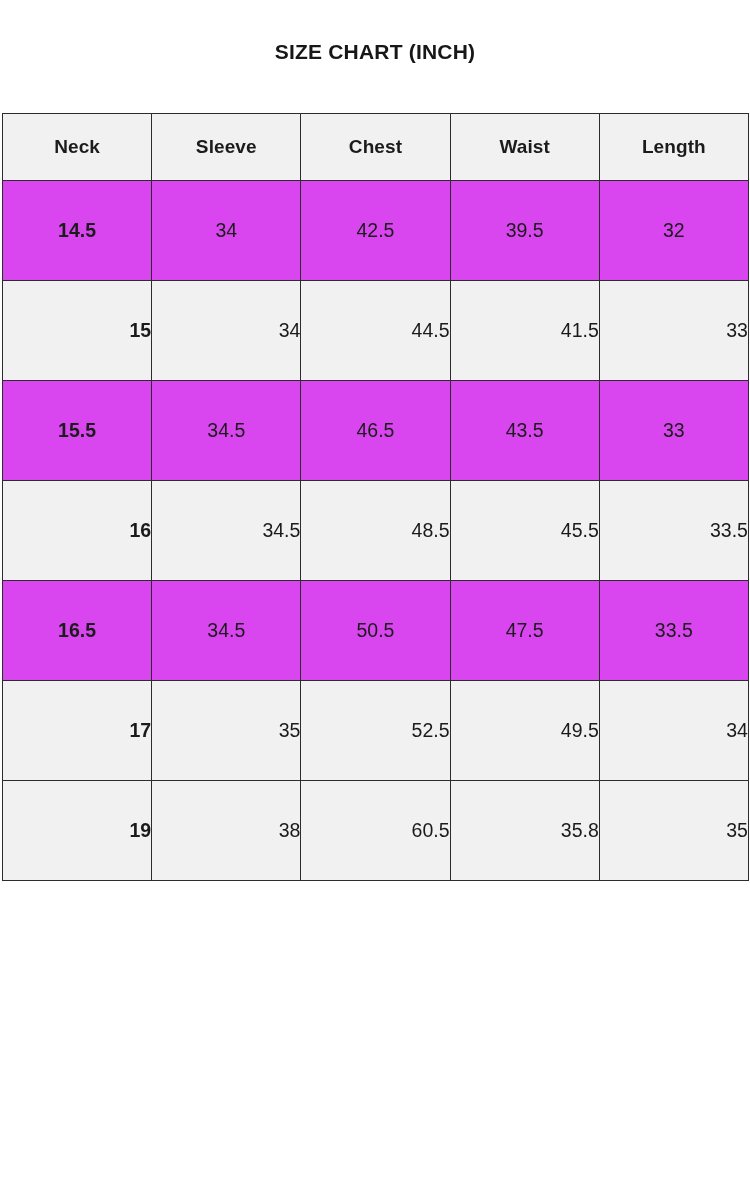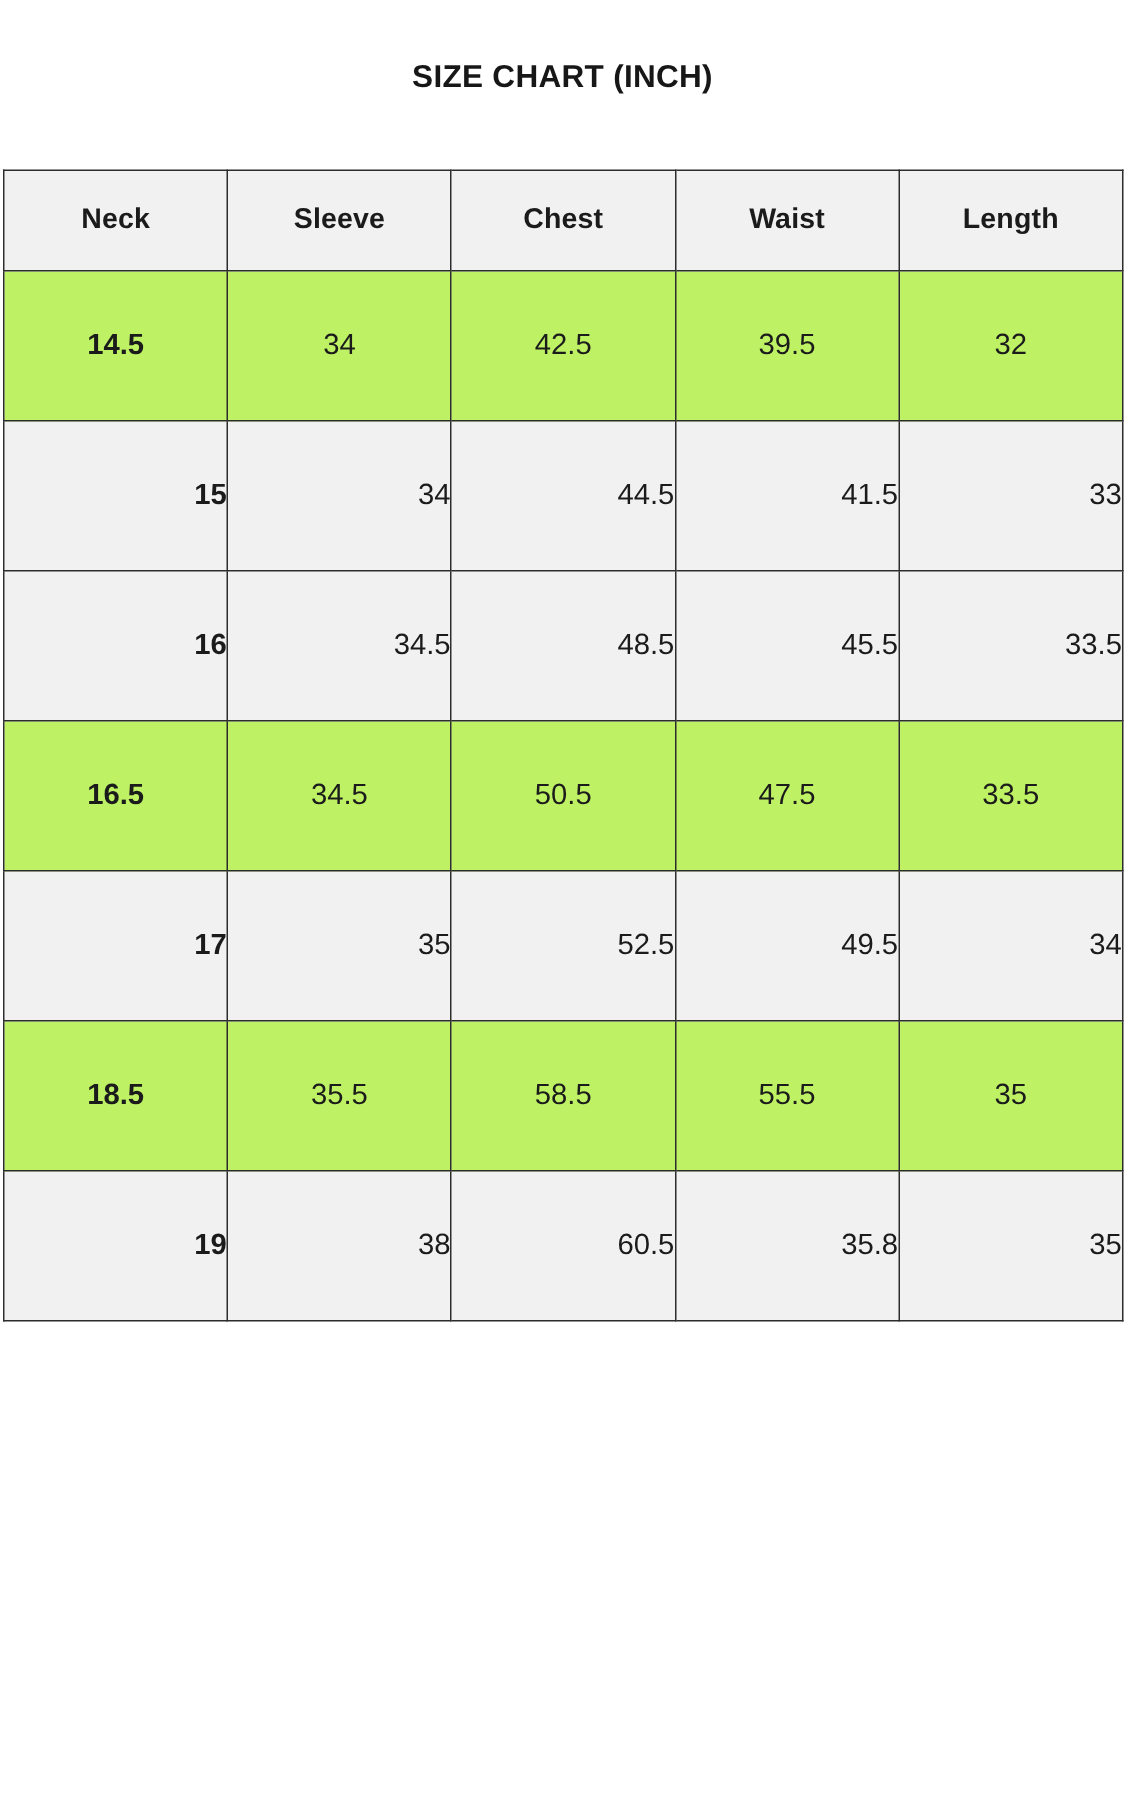--- a/index.html
+++ b/index.html
@@ -67,21 +67,21 @@
     background: #f1f1f1;
     font-size: 19px;
     font-weight: bold;
     letter-spacing: 0.1px;
   }
 
   table.size-table tbody td {
     height: 99px;
     font-size: 19.5px;
     font-weight: normal;
-    background: #bef264;
+    background: #d946ef;
   }
 
   table.size-table tbody tr.alt td {
     background: #f1f1f1;
     text-align: right;
   }
 
   table.size-table tbody td.col-neck {
     font-weight: bold;
     font-size: 19.5px;
@@ -136,20 +136,27 @@
           <td>39.5</td>
           <td>32</td>
         </tr>
         <tr class="alt">
           <td class="col-neck">15</td>
           <td>34</td>
           <td>44.5</td>
           <td>41.5</td>
           <td>33</td>
         </tr>
+        <tr>
+          <td class="col-neck">15.5</td>
+          <td>34.5</td>
+          <td>46.5</td>
+          <td>43.5</td>
+          <td>33</td>
+        </tr>
         <tr class="alt">
           <td class="col-neck">16</td>
           <td>34.5</td>
           <td>48.5</td>
           <td>45.5</td>
           <td>33.5</td>
         </tr>
         <tr>
           <td class="col-neck">16.5</td>
           <td>34.5</td>
@@ -157,27 +164,20 @@
           <td>47.5</td>
           <td>33.5</td>
         </tr>
         <tr class="alt">
           <td class="col-neck">17</td>
           <td>35</td>
           <td>52.5</td>
           <td>49.5</td>
           <td>34</td>
         </tr>
-        <tr>
-          <td class="col-neck">18.5</td>
-          <td>35.5</td>
-          <td>58.5</td>
-          <td>55.5</td>
-          <td>35</td>
-        </tr>
         <tr class="alt">
           <td class="col-neck">19</td>
           <td>38</td>
           <td>60.5</td>
           <td>35.8</td>
           <td>35</td>
         </tr>
       </tbody>
     </table>
   </div>

